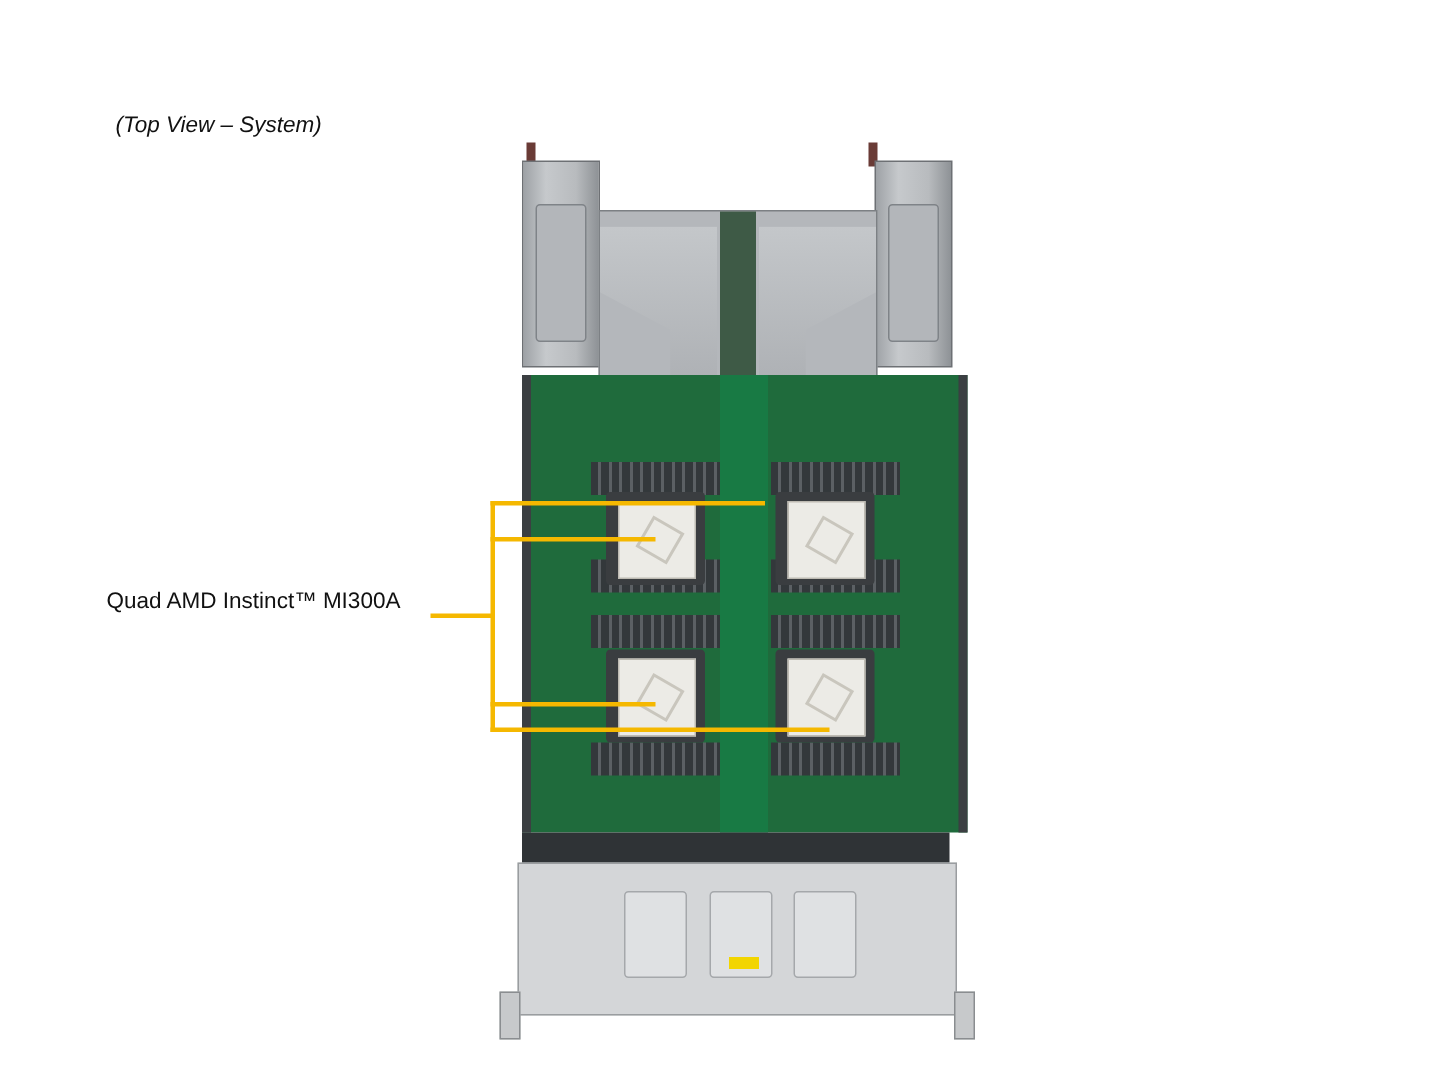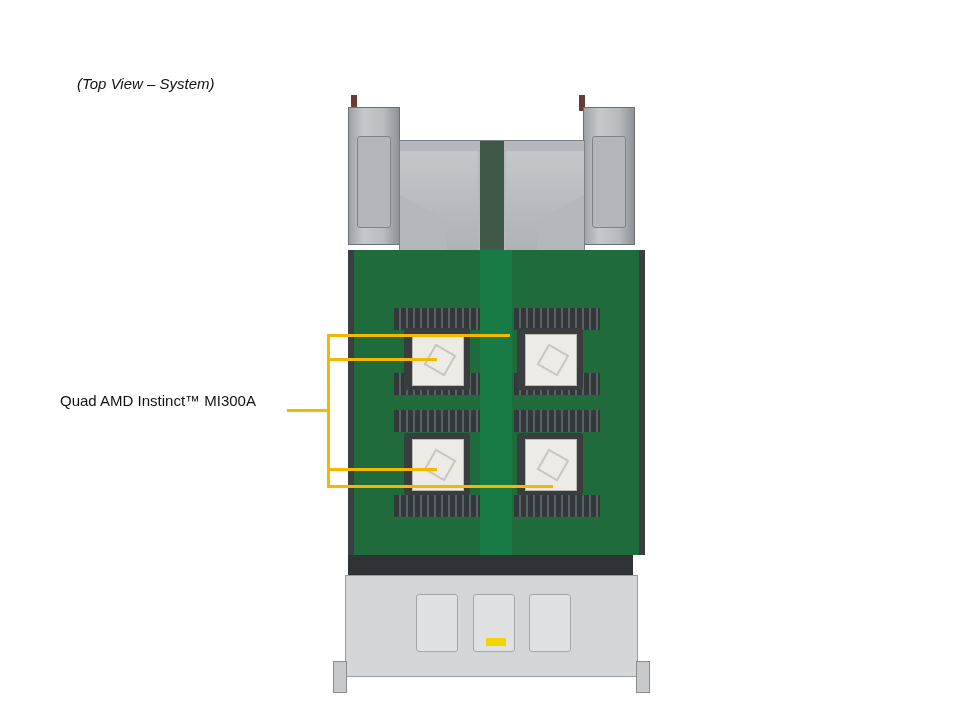--- a/index.html
+++ b/index.html
@@ -1,18 +1,18 @@
 <!DOCTYPE html>
 <html><head>
 <meta charset="utf-8">
 <style>
   html, body { margin:0; padding:0; }
   body { width:960px; height:720px; background:#ffffff; position:relative; overflow:hidden; font-family:"Liberation Sans", sans-serif; }
   .caption { position:absolute; left:77px; top:75px; font-size:15px; font-style:italic; color:#111; }
-  .label { position:absolute; left:60px; top:392px; width:218px; text-align:left; font-size:15px; line-height:18px; color:#111; }
+  .label { position:absolute; left:60px; top:392px; width:218px; text-align:center; font-size:15px; line-height:18px; color:#111; }
   .chassis { position:absolute; left:333px; top:95px; width:315px; height:596px; }
   .psu { position:absolute; top:12px; width:50px; height:136px; background:linear-gradient(90deg,#9ea2a6,#c6c9cc 30%,#b8bbbe 70%,#8e9296); border:1px solid #6d7074; }
   .psu .inner { position:absolute; left:8px; top:28px; width:32px; height:90px; border:1px solid #7f8388; border-radius:3px; background:#b3b6ba; }
   .psu-handle { position:absolute; top:0; width:6px; height:16px; background:#6a3b36; }
   .shroud { position:absolute; left:66px; top:45px; width:184px; height:135px; background:#b4b7bb; border:1px solid #7c8084; }
   .shroud .wing { position:absolute; top:10px; width:78px; height:125px; background:linear-gradient(180deg,#c4c7ca,#a9acb0); clip-path:polygon(0 0,100% 0,100% 100%,60% 100%,60% 55%,0 35%); }
   .shroud .center { position:absolute; left:80px; top:0; width:24px; height:135px; background:#3e5a46; }
   .board { position:absolute; left:15px; top:155px; width:285px; height:305px; background:#1f6b3c; border-left:6px solid #3b3f42; border-right:6px solid #3b3f42; }
   .board .center-strip { position:absolute; left:126px; top:0; width:32px; height:305px; background:#187a44; }
   .dimm { position:absolute; height:22px; background:repeating-linear-gradient(90deg,#33383b 0 5px,#5b6064 5px 7px); }

